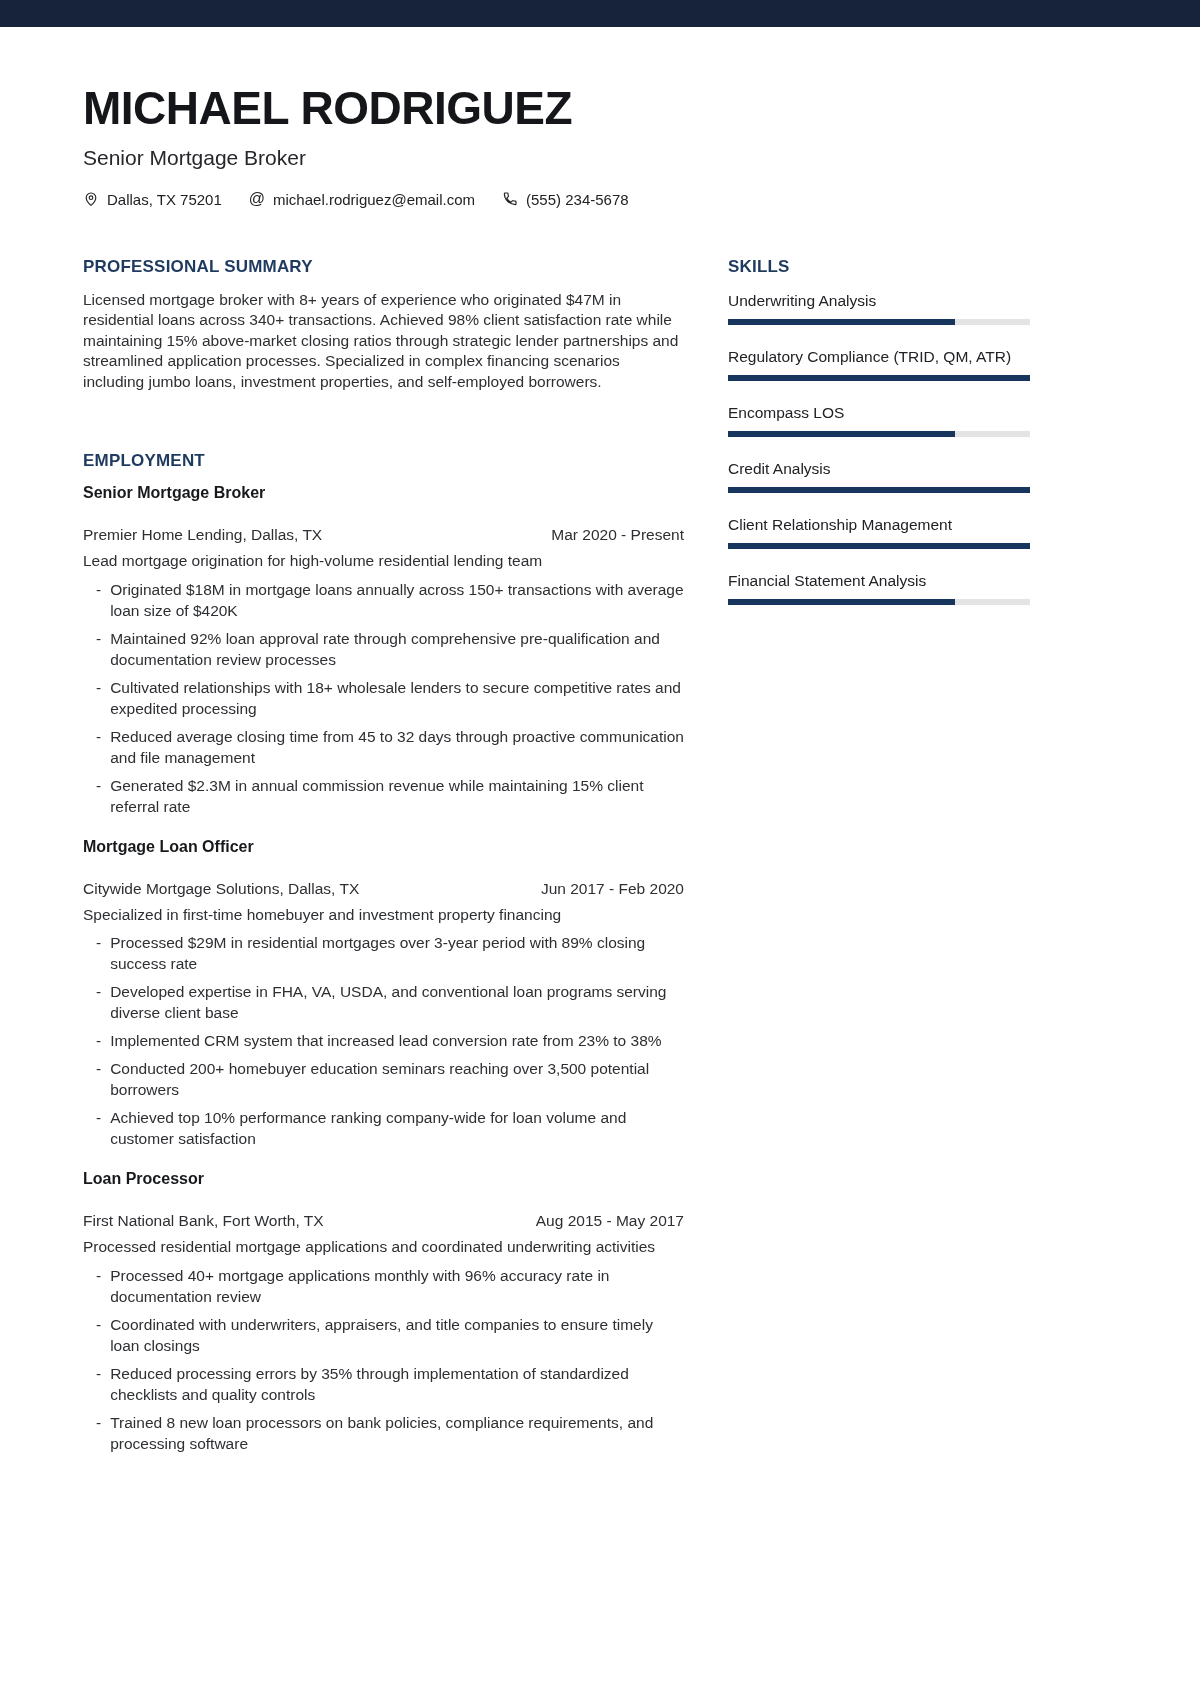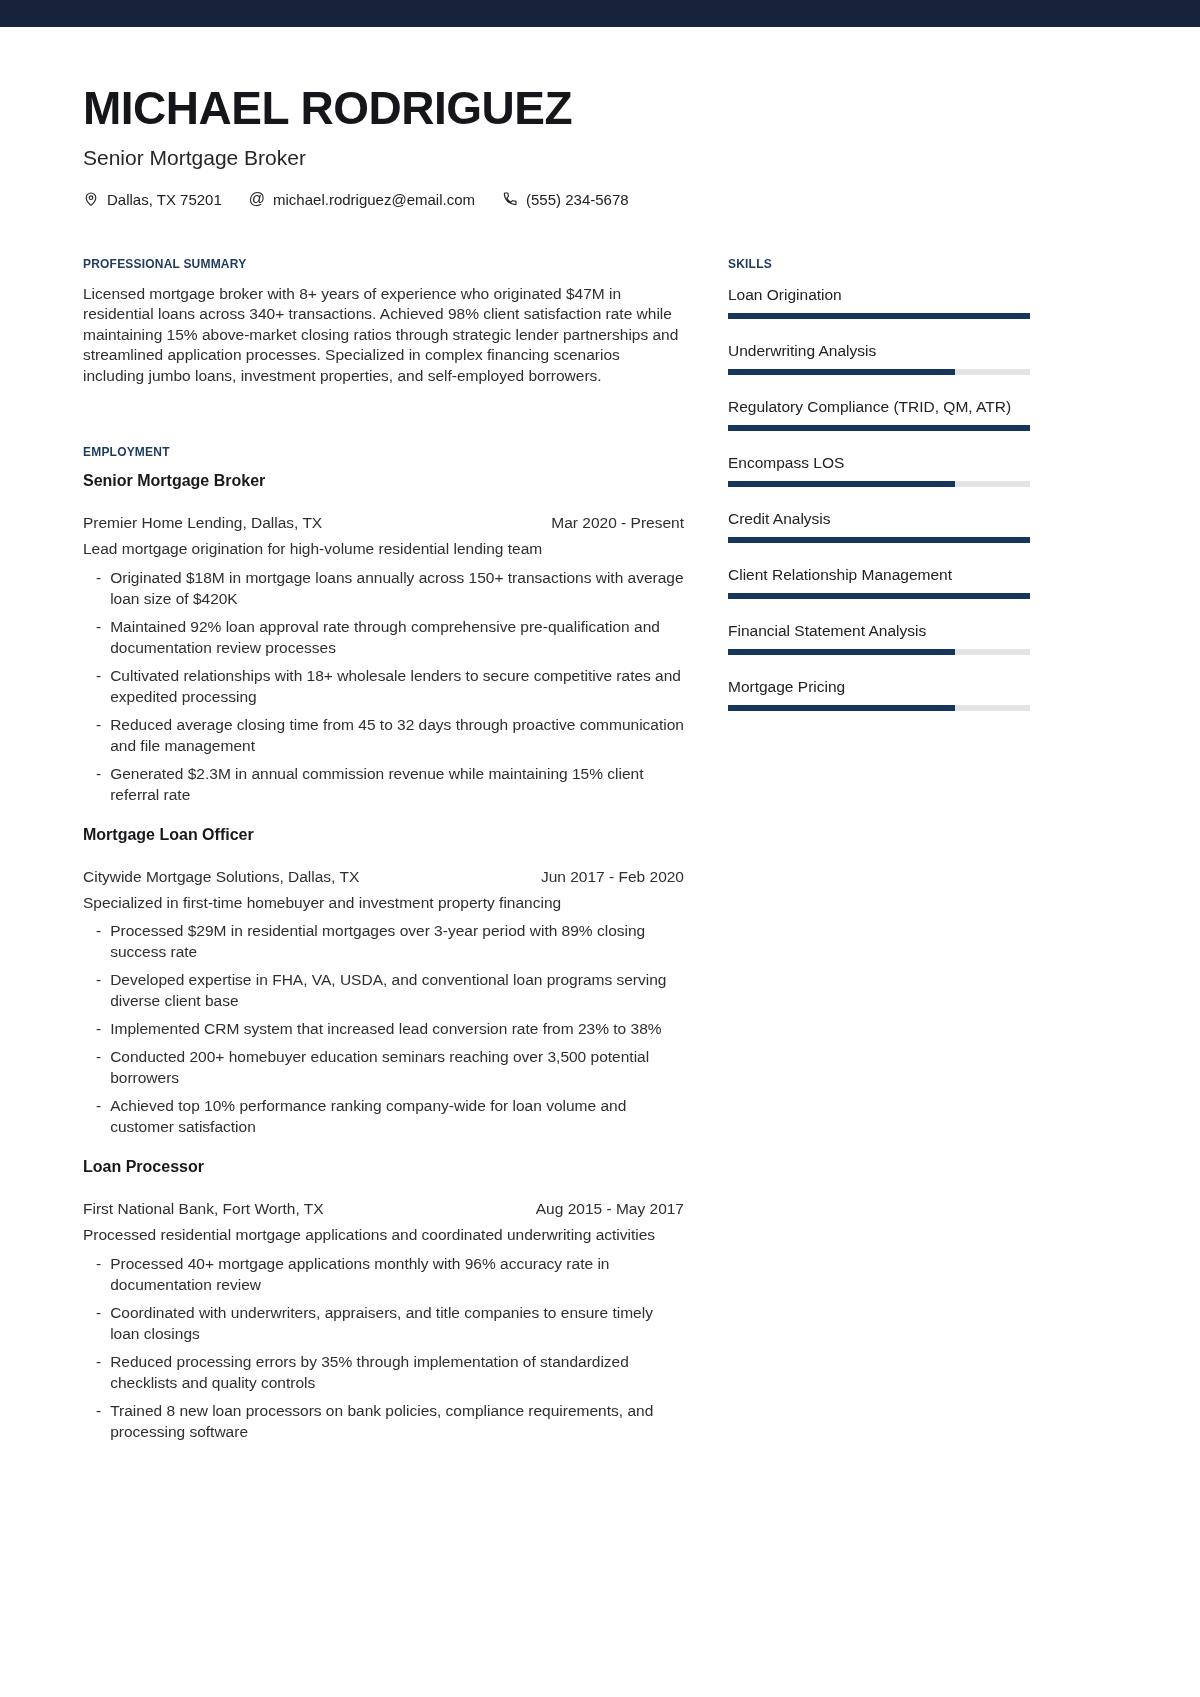--- a/index.html
+++ b/index.html
@@ -13,21 +13,21 @@
   .job-headline { margin-top: 13px; font-size: 21px; color: #25272a; }
   .contact-row { display: flex; align-items: flex-end; gap: 27px; margin-top: 21px; font-size: 15px; color: #202225; }
   .contact-item { display: flex; align-items: center; gap: 8px; }
   .icon { width: 16px; height: 16px; flex: none; display: block; }
   .at-icon { font-size: 16px; line-height: 16px; color: #202225; }
 
   .columns { display: flex; margin-top: 49px; }
   .col-left { width: 601px; flex: none; }
   .col-right { width: 302px; flex: none; margin-left: 44px; }
 
-  h2.section-heading { margin: 0; font-size: 12px; font-weight: 700; letter-spacing: 0.2px; color: #1e3a5f; }
+  h2.section-heading { margin: 0; font-size: 17px; font-weight: 700; letter-spacing: 0.2px; color: #1e3a5f; }
 
   .summary-text { margin: 13px 0 0 0; font-size: 15.5px; line-height: 20.5px; color: #2d2f32; }
 
   .employment-section { margin-top: 59px; }
   .job { margin-top: 21px; }
   .job.first { margin-top: 13px; }
   .job-name { font-size: 16px; font-weight: 700; color: #17191c; }
   .company-row { display: flex; justify-content: space-between; margin-top: 24px; font-size: 15.5px; color: #2d2f32; }
   .job-desc { margin-top: 7px; font-size: 15.5px; color: #2d2f32; line-height: 20.5px; }
   .bullets { margin-top: 4px; }
@@ -178,63 +178,51 @@
           <h2 class="section-heading">EDUCATION</h2>
           <div class="degree">Bachelor of Business Administration</div>
         </section>
       </div>
 
       <div class="col-right">
         <section>
           <h2 class="section-heading">SKILLS</h2>
           <div id="skills-list" class="skills-list">
               <div class="skill">
-                <div class="skill-label">Loan Origination</div>
+                <div class="skill-label">Underwriting Analysis</div>
+                <div class="skill-track">
+                  <div class="skill-fill" style="width: 75%;"></div>
+                </div>
+              </div>
+              <div class="skill">
+                <div class="skill-label">Regulatory Compliance (TRID, QM, ATR)</div>
                 <div class="skill-track">
                   <div class="skill-fill" style="width: 100%;"></div>
                 </div>
               </div>
               <div class="skill">
-                <div class="skill-label">Underwriting Analysis</div>
+                <div class="skill-label">Encompass LOS</div>
                 <div class="skill-track">
                   <div class="skill-fill" style="width: 75%;"></div>
                 </div>
               </div>
               <div class="skill">
-                <div class="skill-label">Regulatory Compliance (TRID, QM, ATR)</div>
+                <div class="skill-label">Credit Analysis</div>
                 <div class="skill-track">
                   <div class="skill-fill" style="width: 100%;"></div>
                 </div>
               </div>
               <div class="skill">
-                <div class="skill-label">Encompass LOS</div>
-                <div class="skill-track">
-                  <div class="skill-fill" style="width: 75%;"></div>
-                </div>
-              </div>
-              <div class="skill">
-                <div class="skill-label">Credit Analysis</div>
+                <div class="skill-label">Client Relationship Management</div>
                 <div class="skill-track">
                   <div class="skill-fill" style="width: 100%;"></div>
                 </div>
               </div>
               <div class="skill">
-                <div class="skill-label">Client Relationship Management</div>
-                <div class="skill-track">
-                  <div class="skill-fill" style="width: 100%;"></div>
-                </div>
-              </div>
-              <div class="skill">
                 <div class="skill-label">Financial Statement Analysis</div>
-                <div class="skill-track">
-                  <div class="skill-fill" style="width: 75%;"></div>
-                </div>
-              </div>
-              <div class="skill">
-                <div class="skill-label">Mortgage Pricing</div>
                 <div class="skill-track">
                   <div class="skill-fill" style="width: 75%;"></div>
                 </div>
               </div>
             </div>
         </section>
       </div>
 
     </div>
   </div>

